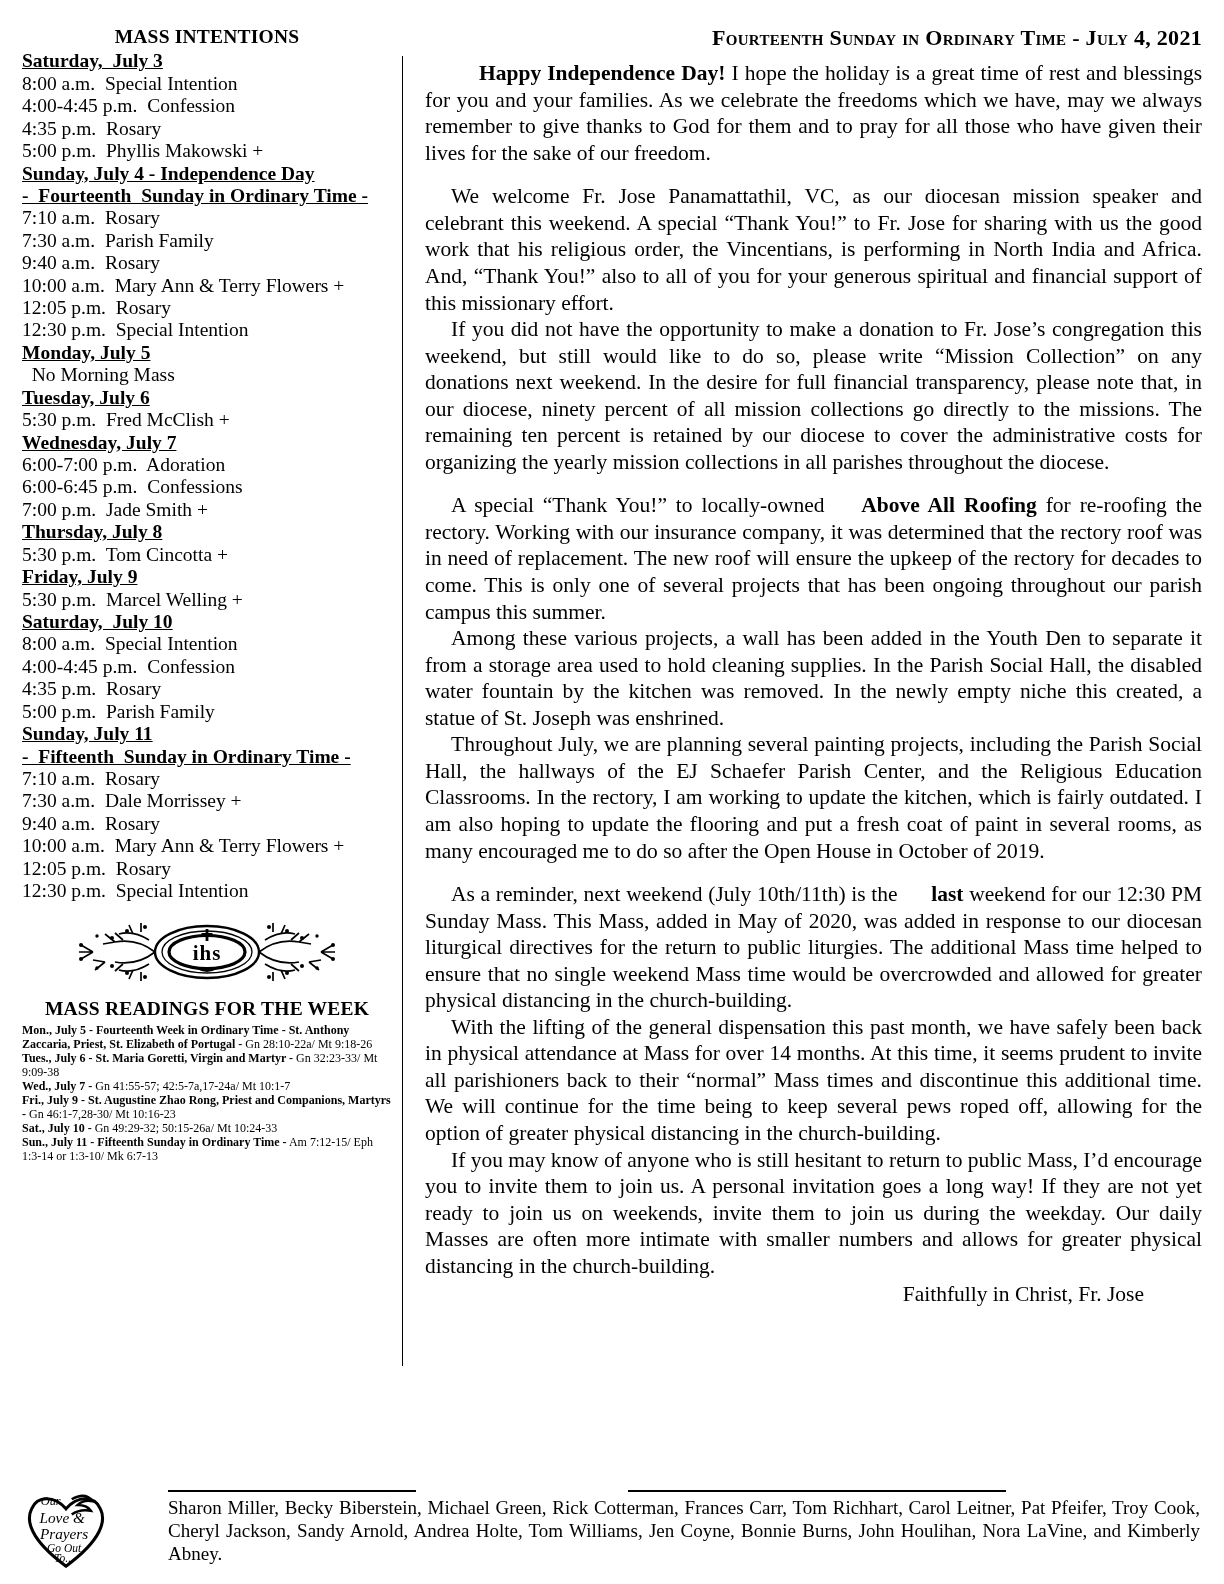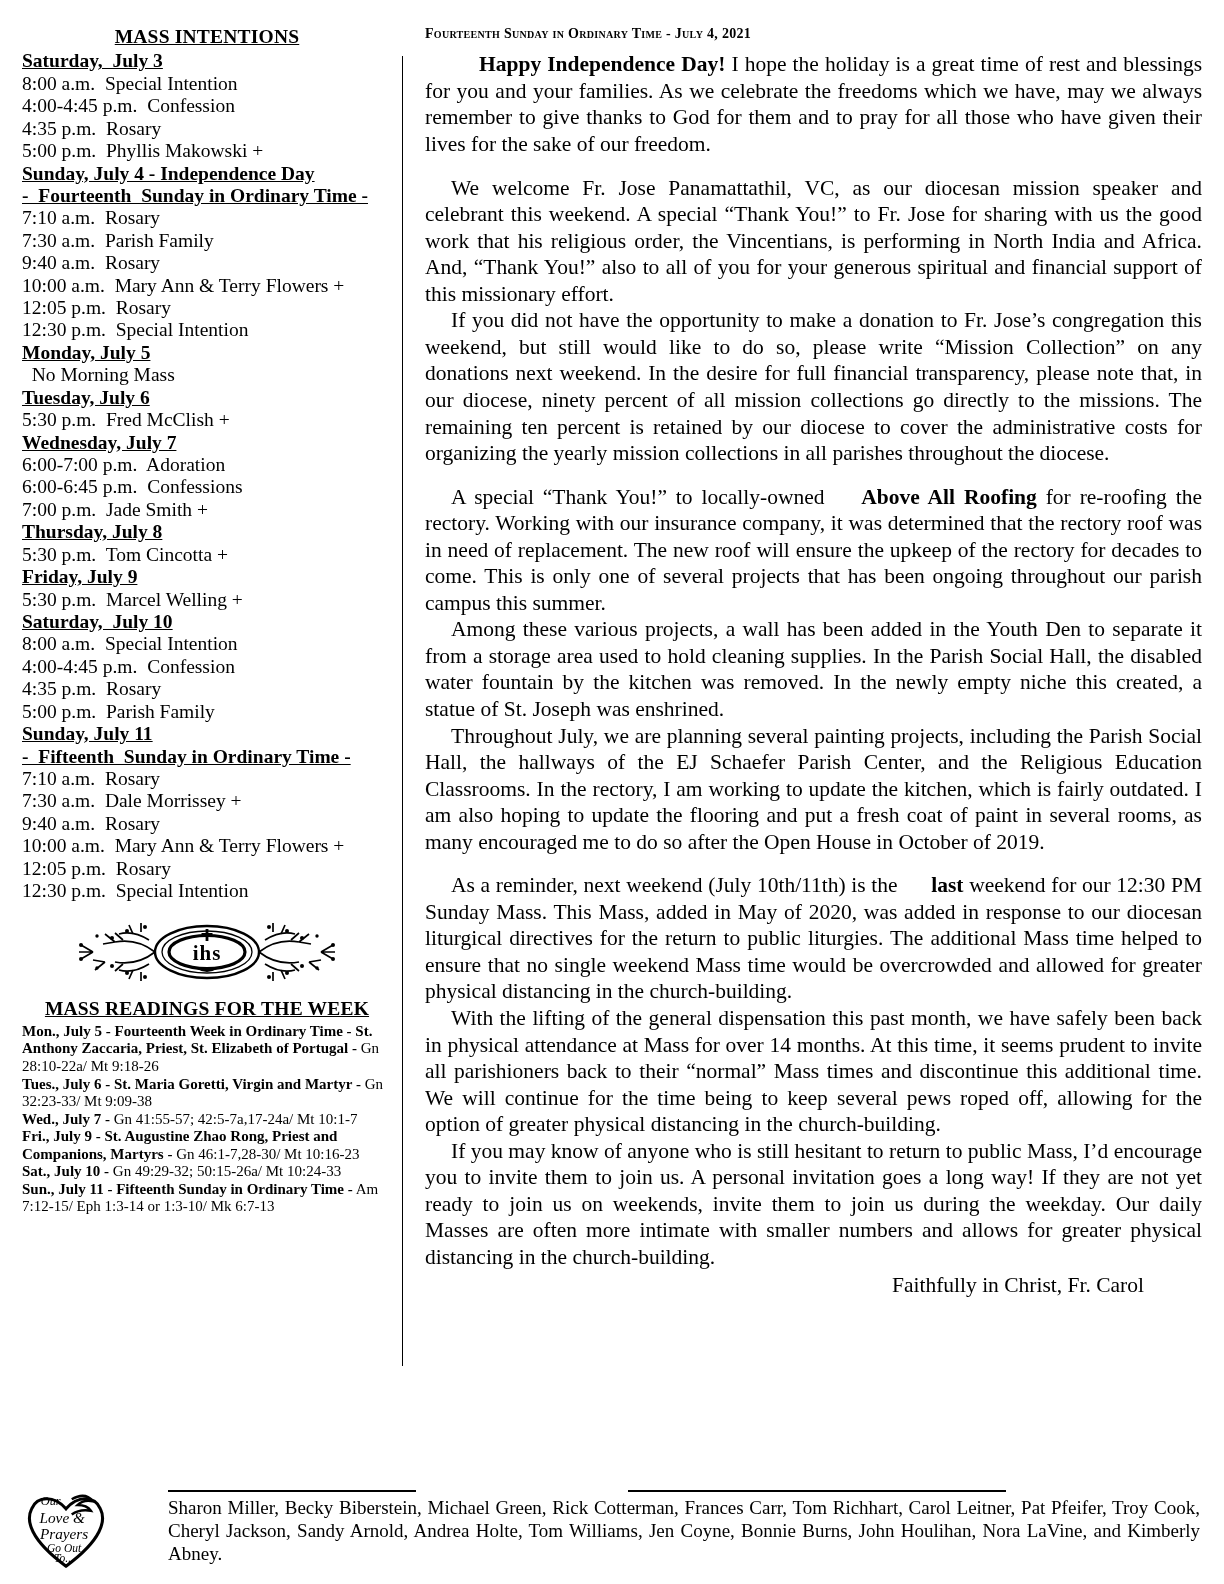--- a/index.html
+++ b/index.html
@@ -48,59 +48,58 @@
   }
 
   
   .section-head {
     text-align: center;
     font-weight: bold;
     font-size: 19.5px;
     letter-spacing: .2px;
     margin: 0 0 2px 0;
     line-height: 1.15;
-    text-decoration: underline;
   }
   .readings-head {
     margin-top: 6px;
   }
   .sched-line {
     font-size: 19.5px;
     line-height: 1.15;
     white-space: pre;
   }
   .sched-line.day {
     font-weight: bold;
     text-decoration: underline;
   }
   .sched-time {
     display: inline-block;
   }
 
   .reading-item {
-    font-size: 15px;
+    font-size: 12px;
     line-height: 1.17;
     margin: 0;
     text-align: left;
   }
   .reading-item b { font-weight: bold; }
 
   
   .ornament {
     margin: 14px auto 10px auto;
     width: 300px;
     height: 72px;
     display: block;
   }
 
   
   .bulletin-title {
-    text-align: left;
+    text-align: right;
     font-weight: bold;
-    font-size: 14px;
+    font-size: 22px;
     font-variant: small-caps;
     letter-spacing: .3px;
     margin: 0 0 10px 0;
     line-height: 1.1;
   }
   p.body-par {
     font-size: 21.5px;
     line-height: 1.235;
     margin: 0 0 0 0;
     text-indent: 26px;
@@ -303,21 +302,21 @@
           <p class="body-par gap"><span>We welcome Fr. Jose Panamattathil, VC, as our diocesan mission speaker and celebrant this weekend. A special “Thank You!” to Fr. Jose for sharing with us the good work that his religious order, the Vincentians, is performing in North India and Africa. And, “Thank You!” also to all of you for your generous spiritual and financial support of this missionary effort.</span></p>
           <p class="body-par nogap"><span>If you did not have the opportunity to make a donation to Fr. Jose’s congregation this weekend, but still would like to do so, please write “Mission Collection” on any donations next weekend. In the desire for full financial transparency, please note that, in our diocese, ninety percent of all mission collections go directly to the missions. The remaining ten percent is retained by our  diocese to cover the  administrative costs for organizing the yearly mission collections in all parishes throughout the diocese.</span></p>
           <p class="body-par gap"><span>A special “Thank You!” to locally-owned </span><b>Above All Roofing</b><span> for re-roofing the rectory. Working with our insurance company, it was determined that the rectory roof was in need of replacement. The new roof will ensure the upkeep of the rectory for decades to come. This is only one of several projects that has been ongoing throughout our parish campus this summer.</span></p>
           <p class="body-par nogap"><span>Among these various projects, a wall has been added in the Youth Den to separate it from a storage area used to hold cleaning supplies. In the Parish Social Hall, the disabled water fountain by the kitchen was removed. In the newly empty niche this created, a statue of St. Joseph was enshrined.</span></p>
           <p class="body-par nogap"><span>Throughout July, we are planning several painting projects, including the Parish Social Hall, the hallways of the EJ Schaefer Parish Center, and the Religious Education Classrooms. In the rectory, I am working to update the kitchen, which is fairly outdated. I am also hoping to update the flooring and put a fresh coat of paint in several rooms, as many encouraged me to do so after the Open House in October of 2019.</span></p>
           <p class="body-par gap"><span>As a reminder, next weekend (July 10th/11th) is the </span><b>last</b><span> weekend for our 12:30 PM Sunday Mass. This Mass, added in May of 2020, was added in response to our diocesan liturgical directives for the return to public liturgies. The additional Mass time helped to ensure that no single weekend Mass time would be overcrowded and allowed for greater physical distancing in the church-building.</span></p>
           <p class="body-par nogap"><span>With the lifting of the general dispensation this past month, we have safely been back in physical attendance at Mass for over 14 months. At this time, it seems prudent to invite all parishioners back to their “normal” Mass times and discontinue this additional time. We will continue for the time being to keep several pews roped off, allowing for the option of greater physical distancing in the church-building.</span></p>
           <p class="body-par nogap"><span>If you may know of anyone who is still hesitant to return to public Mass, I’d encourage you to invite them to join us. A personal invitation goes a long way! If they are not yet ready to join us on weekends, invite them to join us during the weekday. Our daily Masses are often more intimate with smaller numbers and allows for greater physical distancing in the church-building.</span></p>
         </div>
 
-      <div class="signoff">Faithfully in Christ, Fr. Carol</div>
+      <div class="signoff">Faithfully in Christ, Fr. Jose</div>
     </div>
 
   </div>
 
   <div class="footer">
 
     <svg class="footer-logo" viewBox="0 0 92 90" xmlns="http://www.w3.org/2000/svg">
       <path d="M46 86 C8 58 4 38 10 26 C16 12 34 12 46 26 C58 12 76 12 82 26 C88 38 84 58 46 86 Z" fill="none" stroke="#000" stroke-width="3.2"></path>
       <path d="M52 16 q14 -8 22 2 q-10 -2 -16 4 q10 0 14 6 q-12 -2 -20 4" fill="none" stroke="#000" stroke-width="2.6"></path>
       <text x="30" y="22" text-anchor="middle" font-family="Liberation Serif, serif" font-size="13" font-style="italic" fill="#000">Our</text>

